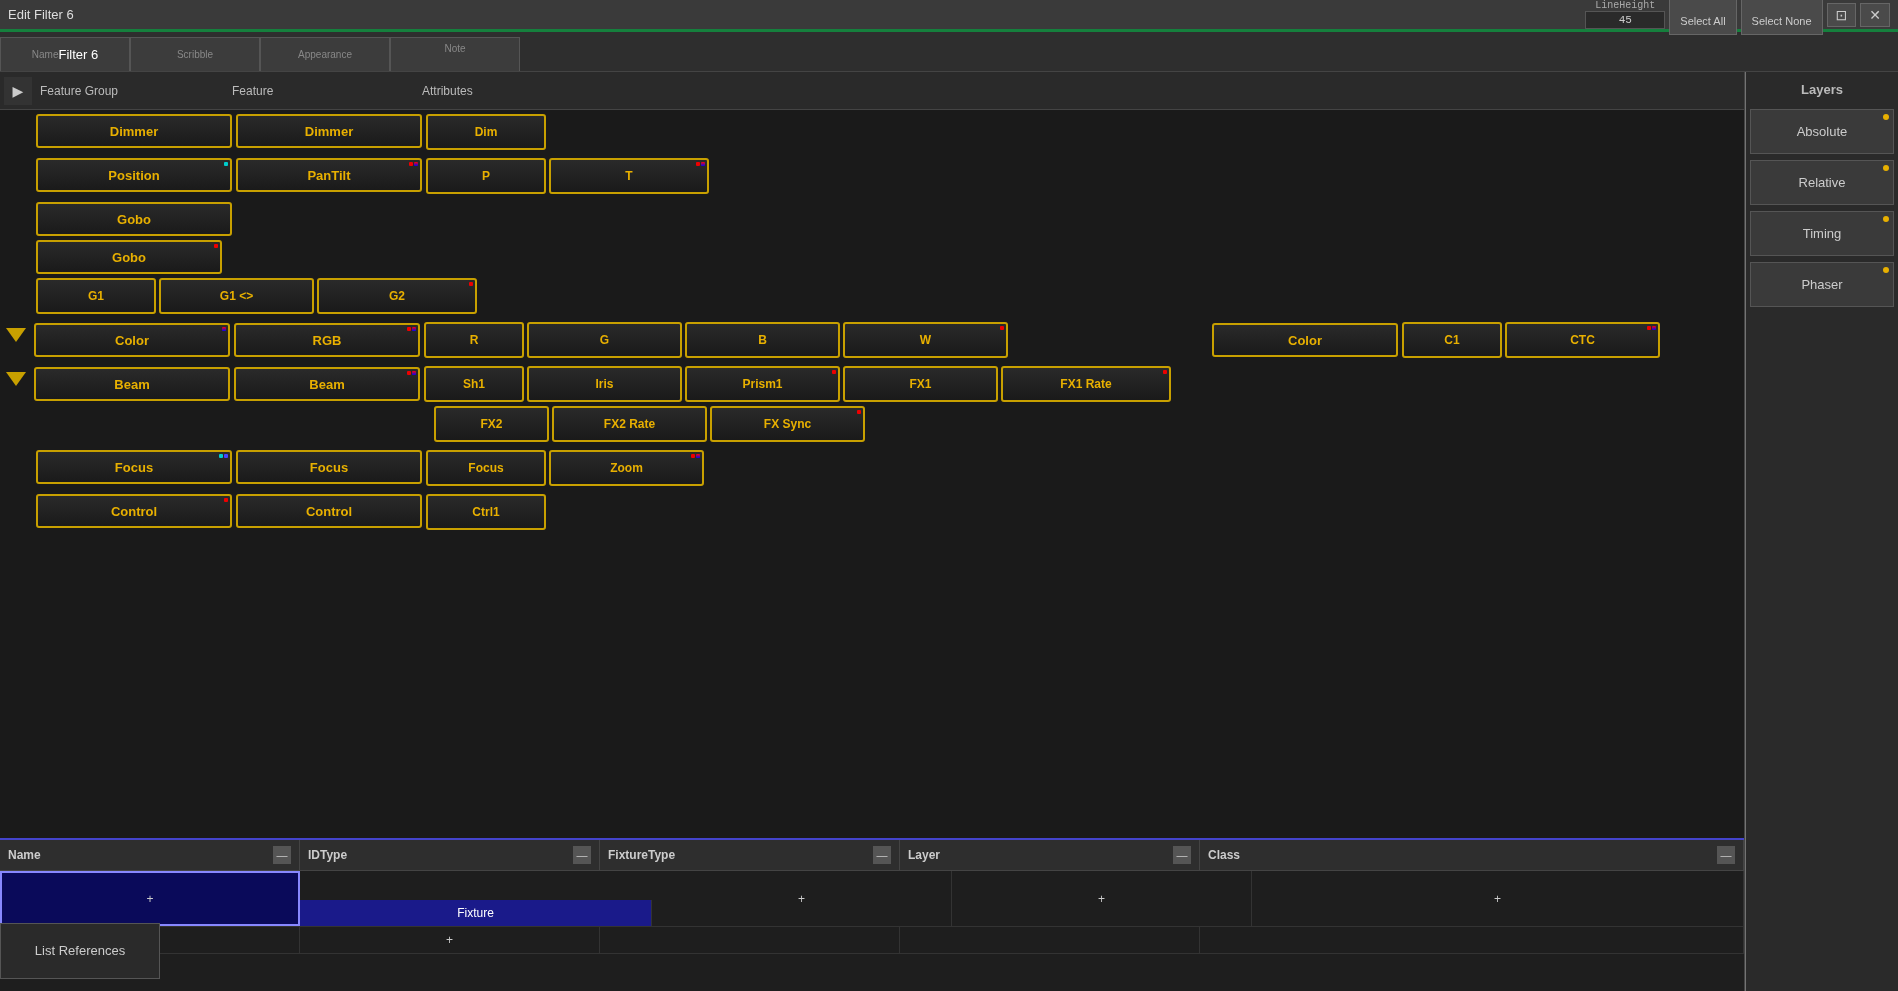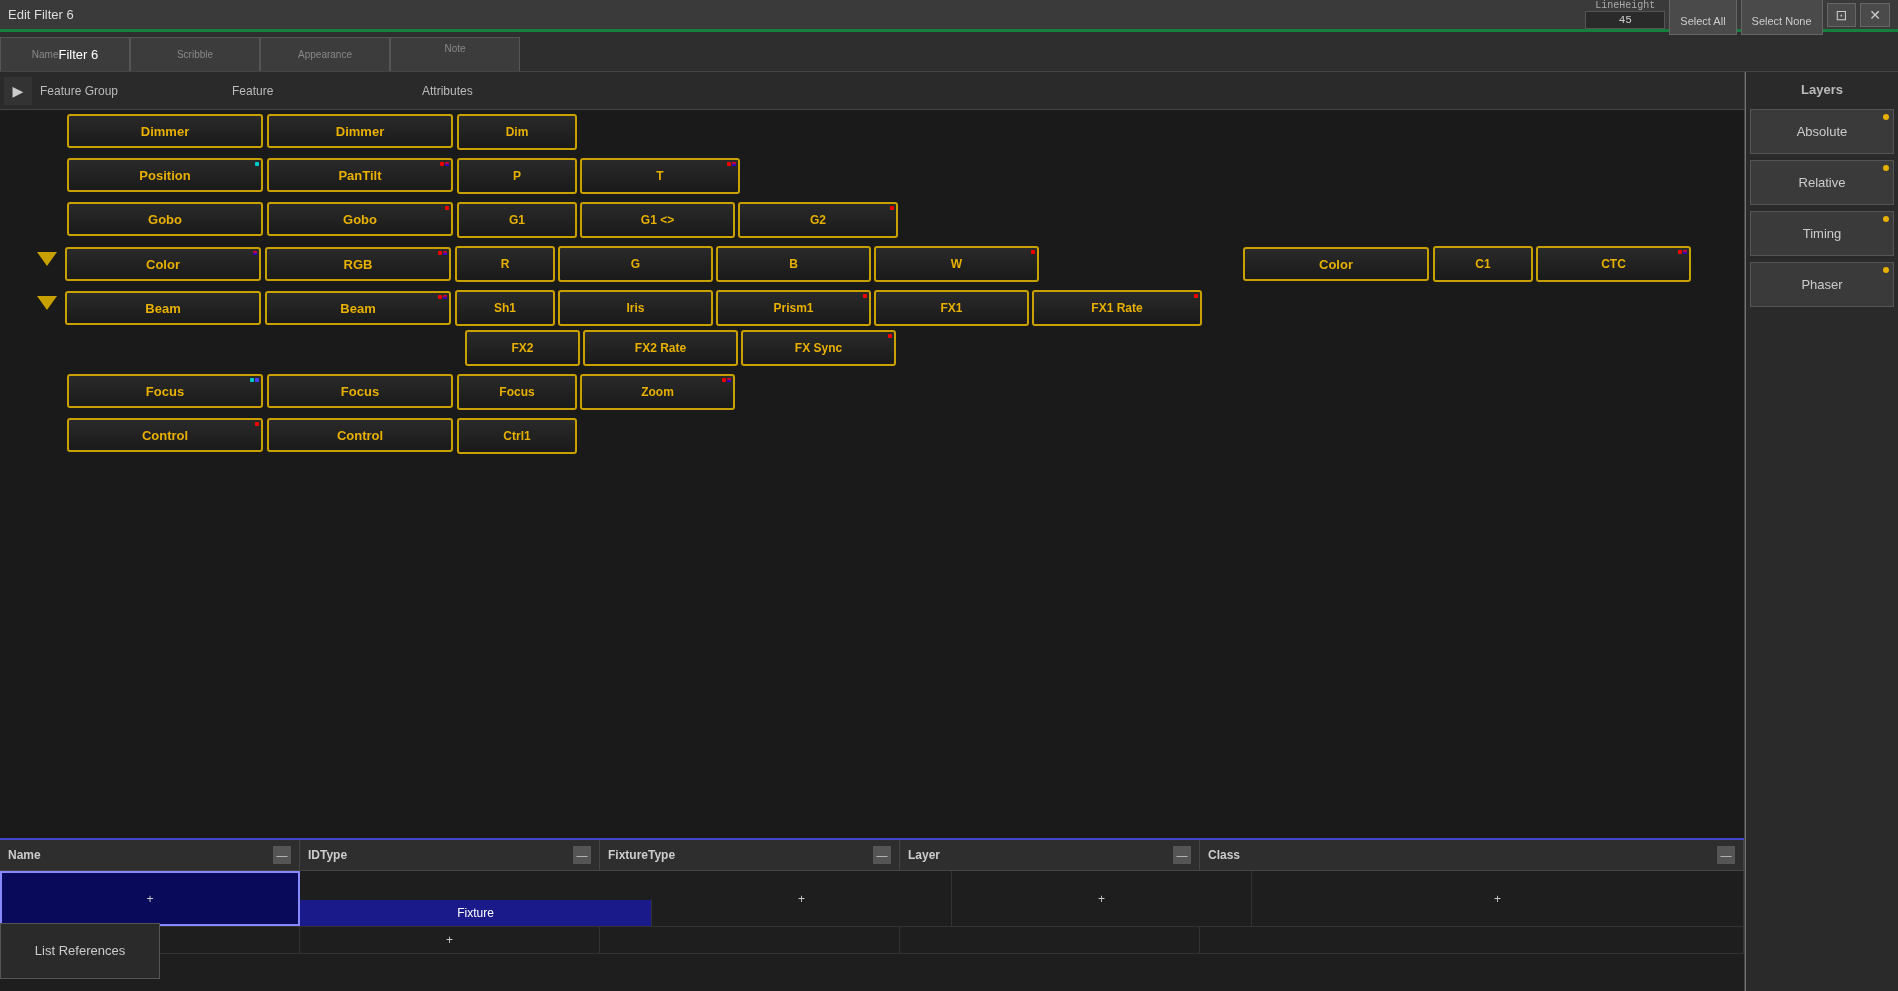--- a/index.html
+++ b/index.html
@@ -137,21 +137,20 @@
       justify-content: center;
     }
     .col-feature-group { width: 200px; padding-left: 8px; }
     .col-feature { width: 190px; }
     .col-attributes { flex: 1; }
 
     
     .fg-rows {
       overflow-y: auto;
       flex: 1;
-      padding-left: 31px;
     }
     .fg-row {
       display: flex;
       align-items: flex-start;
       padding: 2px 4px;
       min-height: 44px;
     }
 
     .cell-group {
       width: 200px;
@@ -443,21 +442,21 @@
           <div class="attr-btn" style="min-width:160px;">
             T
             <div class="btn-indicators">
                 <span class="ind-red"></span>
                 <span class="ind-multi"></span>
               </div>
           </div>
         </div>
       </div>
 
-      <div class="fg-row" style="padding-left:34px;">
+      <div class="fg-row" style="padding-left:34px;flex-direction:column;">
         <div class="cell-group">
           <div class="yellow-btn">Gobo</div>
         </div>
         <div class="cell-feature">
           <div class="yellow-btn">
             Gobo
             <div class="btn-indicators">
                 <span class="ind-red"></span>
               </div>
           </div>

